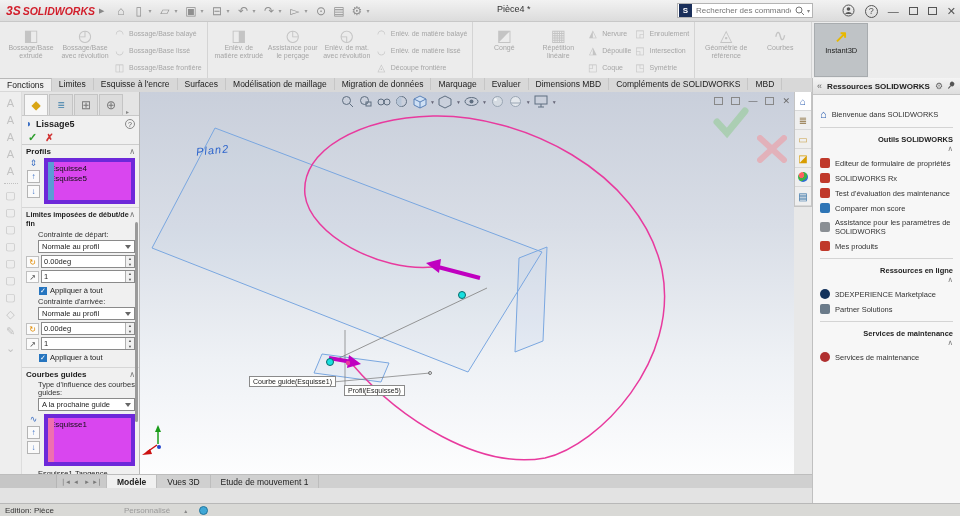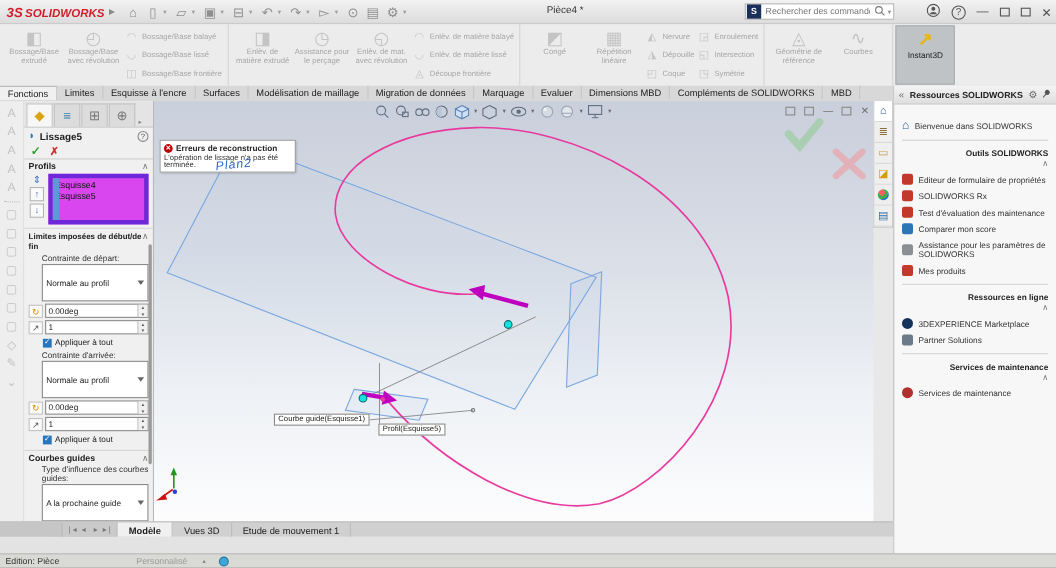--- a/index.html
+++ b/index.html
@@ -65,21 +65,21 @@
   .sehead{display:flex;justify-content:space-between;font-weight:bold;font-size:8px;color:#222;margin-bottom:2px;}
   .sehead .chv{color:#777;font-weight:normal;}
   .lrow{display:flex;gap:3px;}
   .gut{width:15px;display:flex;flex-direction:column;gap:2px;align-items:center;}
   .gico{color:#3b6fc4;font-size:9px;}
   .gbtn{width:13px;height:13px;border:1px solid #b4b4b4;background:#fafafa;color:#3b6fc4;font-size:8px;line-height:11px;text-align:center;}
   .lb{flex:1;background:#d946ef;border:4px solid #6d28d9;position:relative;padding:2px 2px 2px 2px;min-height:40px;}
   .lb .bar{position:absolute;left:0;top:0;bottom:0;width:6px;}
   .lb .it{font-size:8px;line-height:10px;color:#111;}
   .flab{font-size:7.5px;color:#333;margin:2px 0 1px 12px;}
-  .sel{height:13px;margin-left:12px;background:#fff;border:1px solid #8a8a8a;font-size:7.5px;display:flex;align-items:center;justify-content:space-between;padding:16px 3px;}
+  .sel{height:13px;margin-left:12px;background:#fff;border:1px solid #8a8a8a;font-size:7.5px;display:flex;align-items:center;justify-content:space-between;padding:5px 3px;}
   .dd{width:0;height:0;border-left:3px solid transparent;border-right:3px solid transparent;border-top:4px solid #666;}
   .srow{display:flex;align-items:center;gap:2px;margin:2px 0 0 0;}
   .srow .mico{width:13px;height:12px;border:1px solid #c0c0c0;background:#fbfbfb;text-align:center;font-size:8px;line-height:11px;}
   .spin{flex:1;height:13px;border:1px solid #8a8a8a;background:#fff;display:flex;}
   .spin .val{flex:1;font-size:7.5px;display:flex;align-items:center;padding:0 2px;}
   .spin .st{width:9px;border-left:1px solid #b0b0b0;display:flex;flex-direction:column;}
   .spin .st span{flex:1;font-size:4px;line-height:5px;text-align:center;color:#555;background:#f0f0f0;}
   .cbrow{display:flex;align-items:center;gap:3px;margin:3px 0 2px 13px;}
   .cb{width:8px;height:8px;background:#2675bf;color:#fff;font-size:7px;line-height:8px;text-align:center;}
   .cbl{font-size:7.5px;}
@@ -579,27 +579,20 @@
     </div>
 
     <div class="winctl">
       <span class="winbox" style="border-color:#888"></span>
       <span class="winbox" style="border-color:#888"></span>
       <span class="t">—</span>
       <span class="winbox" style="border-color:#888"></span>
       <span class="t">✕</span>
     </div>
 
-    <div class="errbox">
-      <div class="errtitle">
-        <span class="erric">✕</span>
-        <span>Erreurs de reconstruction</span>
-      </div>
-      <div class="errtext">L'opération de lissage n'a pas été terminée.</div>
-    </div>
 
     <div class="planlab">Plan2</div>
     <div class="callout co-guide">Courbe guide(Esquisse1)</div>
     <div class="callout co-profil">Profil(Esquisse5)</div>
   </div>
 
   <div class="taskstrip">
     <span class="tsi active">
         <span style="color:#2a5db0">⌂</span>
       </span>

